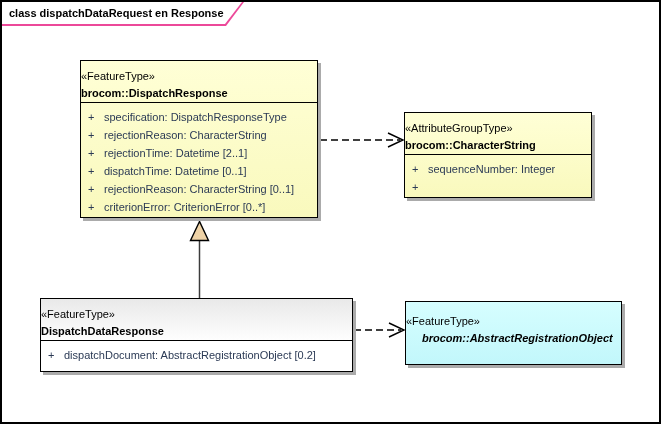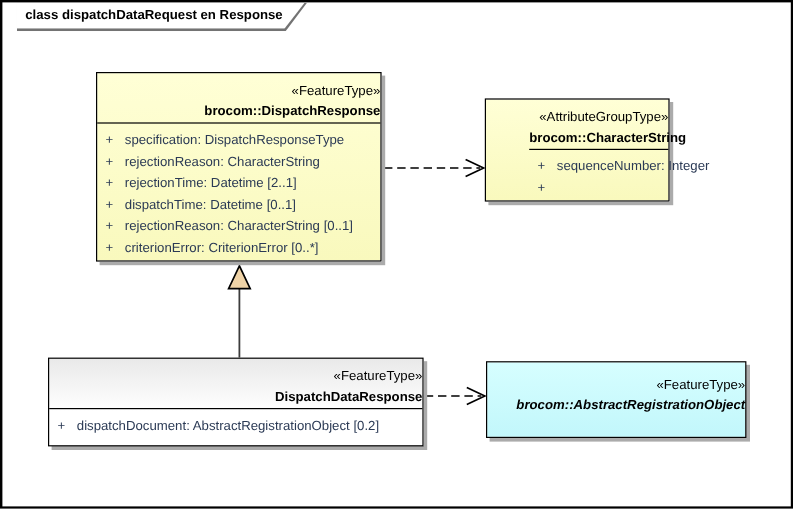--- a/index.html
+++ b/index.html
@@ -1,30 +1,30 @@
 <!DOCTYPE html>
 <html><head>
 <meta charset="utf-8">
 <style>
   html,body{margin:0;padding:0;background:#fff;font-family:"Liberation Sans",sans-serif;}
   .diagram{position:relative;width:657px;height:420px;border:2px solid #000;background:#fff;overflow:hidden;}
 
   
-  .tab-outer{position:absolute;left:12px;top:0;width:242px;height:24px;background:#737373;
+  .tab-outer{position:absolute;left:0;top:0;width:242px;height:24px;background:#ec4899;
     clip-path:polygon(0 0,100% 0,calc(100% - 18px) 100%,0 100%);}
   .tab-inner{position:absolute;left:0;top:0;width:240px;height:22px;background:#fff;
     clip-path:polygon(0 0,100% 0,calc(100% - 17px) 100%,0 100%);}
   .tab-text{position:absolute;left:7px;top:0;line-height:22px;font-size:11px;font-weight:bold;color:#000;white-space:nowrap;}
 
   
   .uml-class{position:absolute;border:1.5px solid #000;box-shadow:3px 3px 0 #ababab;box-sizing:border-box;}
   .fill-yellow{background:linear-gradient(180deg,#ffffd6 0%,#f9f9bd 100%);}
   .fill-neutral{background:linear-gradient(180deg,#e9e9e9 0%,#ffffff 60%);}
   .fill-cyan{background:linear-gradient(180deg,#d6feff 0%,#c2f7fb 100%);}
-  .cls-header{text-align:right;padding-top:7px;}
+  .cls-header{text-align:left;padding-top:7px;}
   .stereotype{font-size:11px;color:#000;line-height:16px;}
   .cls-name{font-size:11px;font-weight:bold;color:#000;line-height:18px;}
   .cls-name.italic{font-style:italic;padding-left:16px;}
   .attrs{border-top:1.5px solid #000;padding-top:5px;}
   .attr-row{display:flex;font-size:11px;color:#2b3a55;line-height:18px;white-space:nowrap;}
   .attr-vis{width:16px;padding-left:7px;flex:0 0 auto;}
   .attr-text{flex:1 1 auto;}
 
   
   .connectors{position:absolute;left:0;top:0;width:657px;height:420px;pointer-events:none;}
@@ -83,21 +83,21 @@
         <span class="attr-vis">+</span>
         <span class="attr-text">rejectionReason: CharacterString [0..1]</span>
       </div>
       <div class="attr-row">
         <span class="attr-vis">+</span>
         <span class="attr-text">criterionError: CriterionError [0..*]</span>
       </div>
     </div>
   </div>
 
-  <div class="uml-class fill-yellow" style="left:402px;top:80px;width:154px;height:86px;padding-left:36px;">
+  <div class="uml-class fill-yellow" style="left:402px;top:110px;width:188px;height:86px;">
     <div class="cls-header">
       <div class="stereotype">«AttributeGroupType»</div>
       <div class="cls-name">brocom::CharacterString</div>
     </div>
     <div class="attrs">
       <div class="attr-row">
         <span class="attr-vis">+</span>
         <span class="attr-text">sequenceNumber: Integer</span>
       </div>
       <div class="attr-row">

